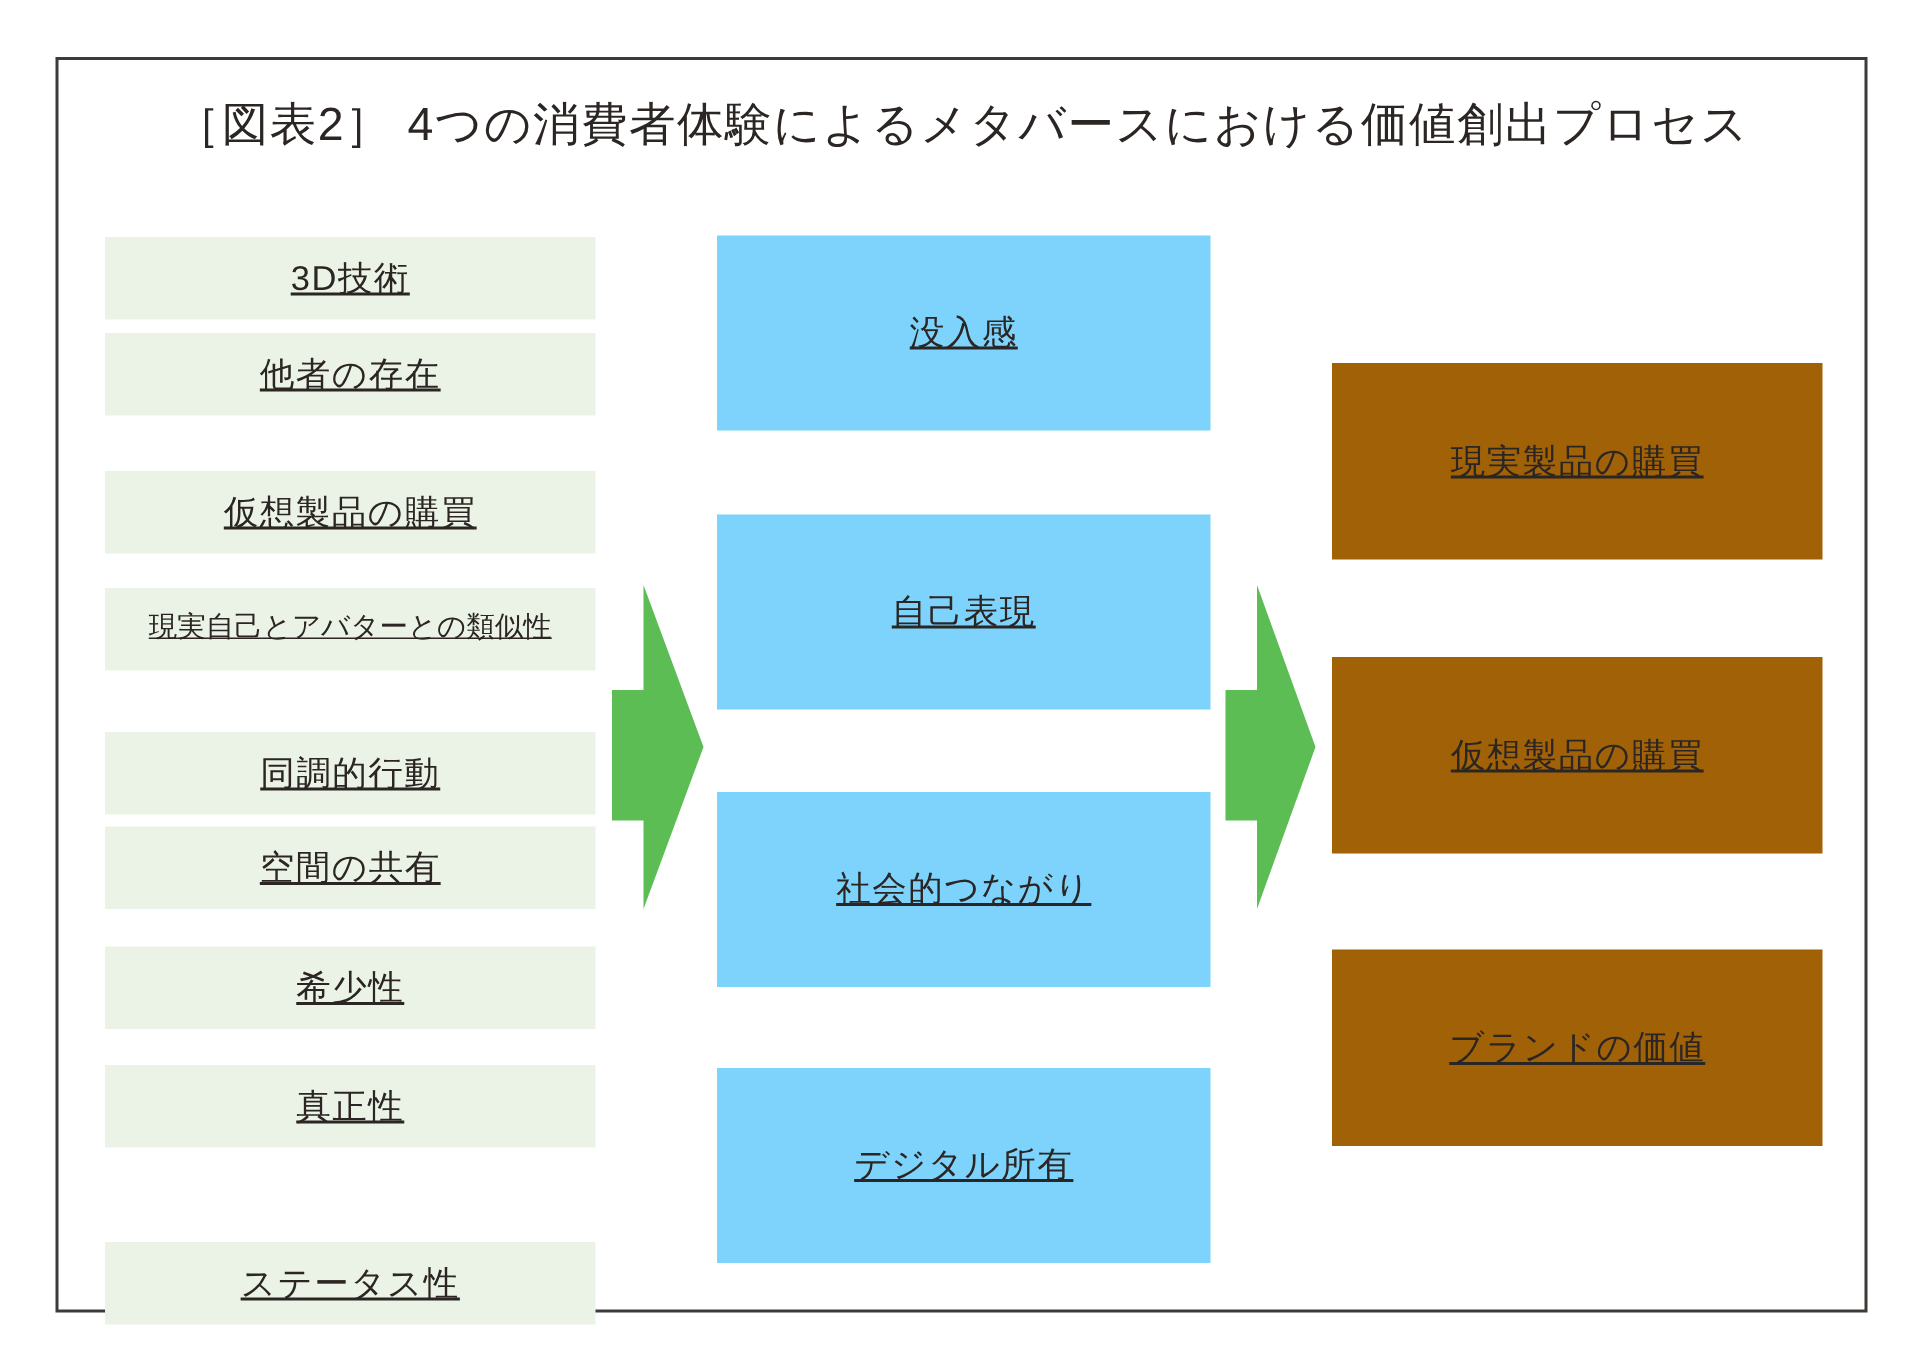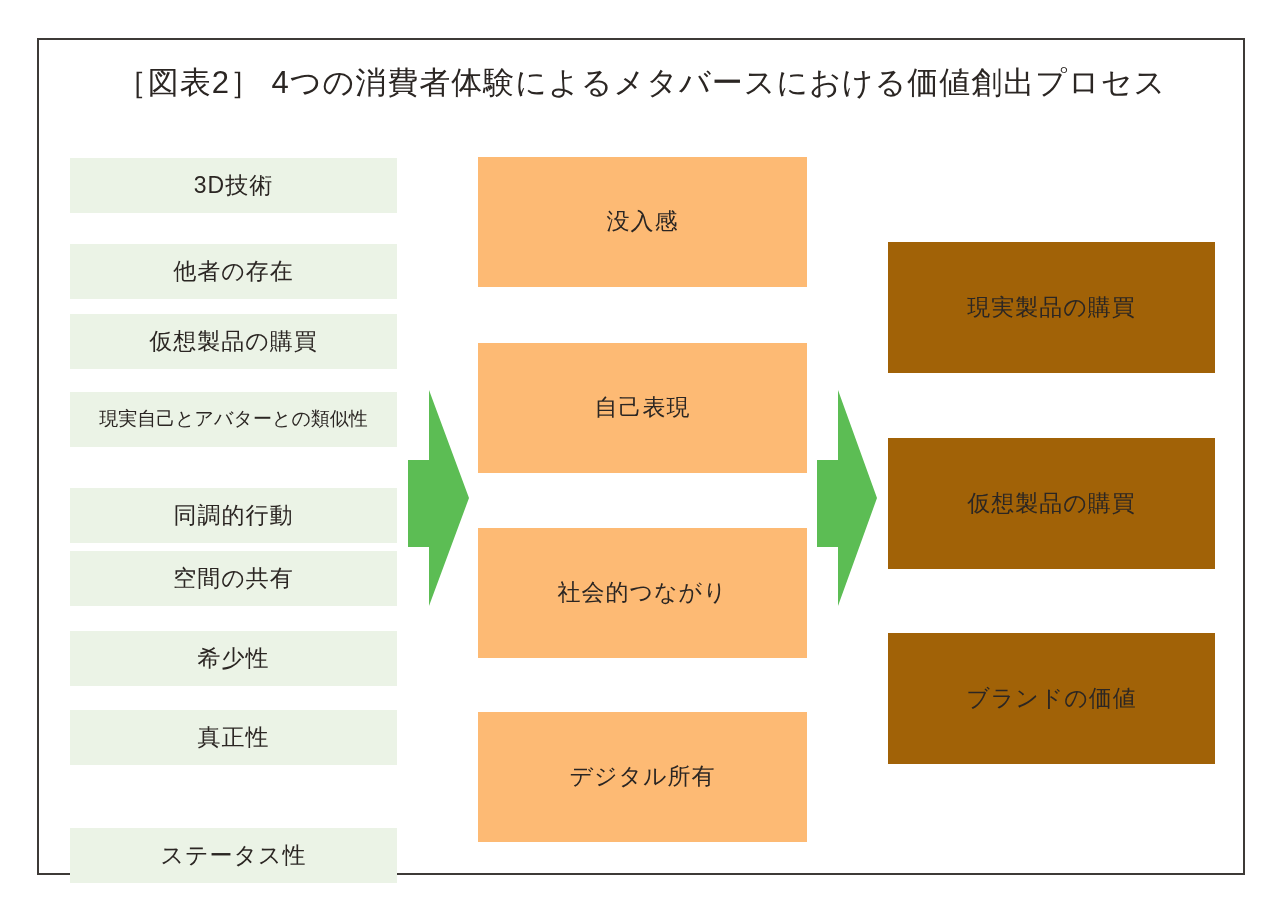--- a/index.html
+++ b/index.html
@@ -36,43 +36,44 @@
   .box {
     position: absolute;
     display: flex;
     align-items: center;
     justify-content: center;
     text-align: right;
     font-size: 23px;
     letter-spacing: 1px;
     box-sizing: border-box;
     line-height: 1.2;
+    text-decoration: underline;
   }
   .box.left  { left: 70px;  width: 327px; height: 55px;  background: #ebf3e6; }
-  .box.mid   { left: 478px; width: 329px; height: 130px; background: #fdba74; }
+  .box.mid   { left: 478px; width: 329px; height: 130px; background: #7dd3fc; }
   .box.right { left: 888px; width: 327px; height: 131px; background: #a16207; }
   .box.small { font-size: 19px; letter-spacing: 0; }
   .arrows {
     position: absolute;
     left: 0; top: 0;
     width: 1280px; height: 912px;
     pointer-events: none;
   }
 </style>
 </head>
 <body>
 
 <div class="canvas">
 
   <div class="frame"></div>
 
   <div class="title">［図表2］ 4つの消費者体験によるメタバースにおける価値創出プロセス</div>
 
   <div class="box left" style="top:158px">3D技術</div>
-  <div class="box left" style="top:244px">他者の存在</div>
+  <div class="box left" style="top:222px">他者の存在</div>
   <div class="box left" style="top:314px">仮想製品の購買</div>
   <div class="box left small" style="top:392px">現実自己とアバターとの類似性</div>
   <div class="box left" style="top:488px">同調的行動</div>
   <div class="box left" style="top:551px">空間の共有</div>
   <div class="box left" style="top:631px">希少性</div>
   <div class="box left" style="top:710px">真正性</div>
   <div class="box left" style="top:828px">ステータス性</div>
 
   <div class="box mid" style="top:157px">没入感</div>
   <div class="box mid" style="top:343px">自己表現</div>

